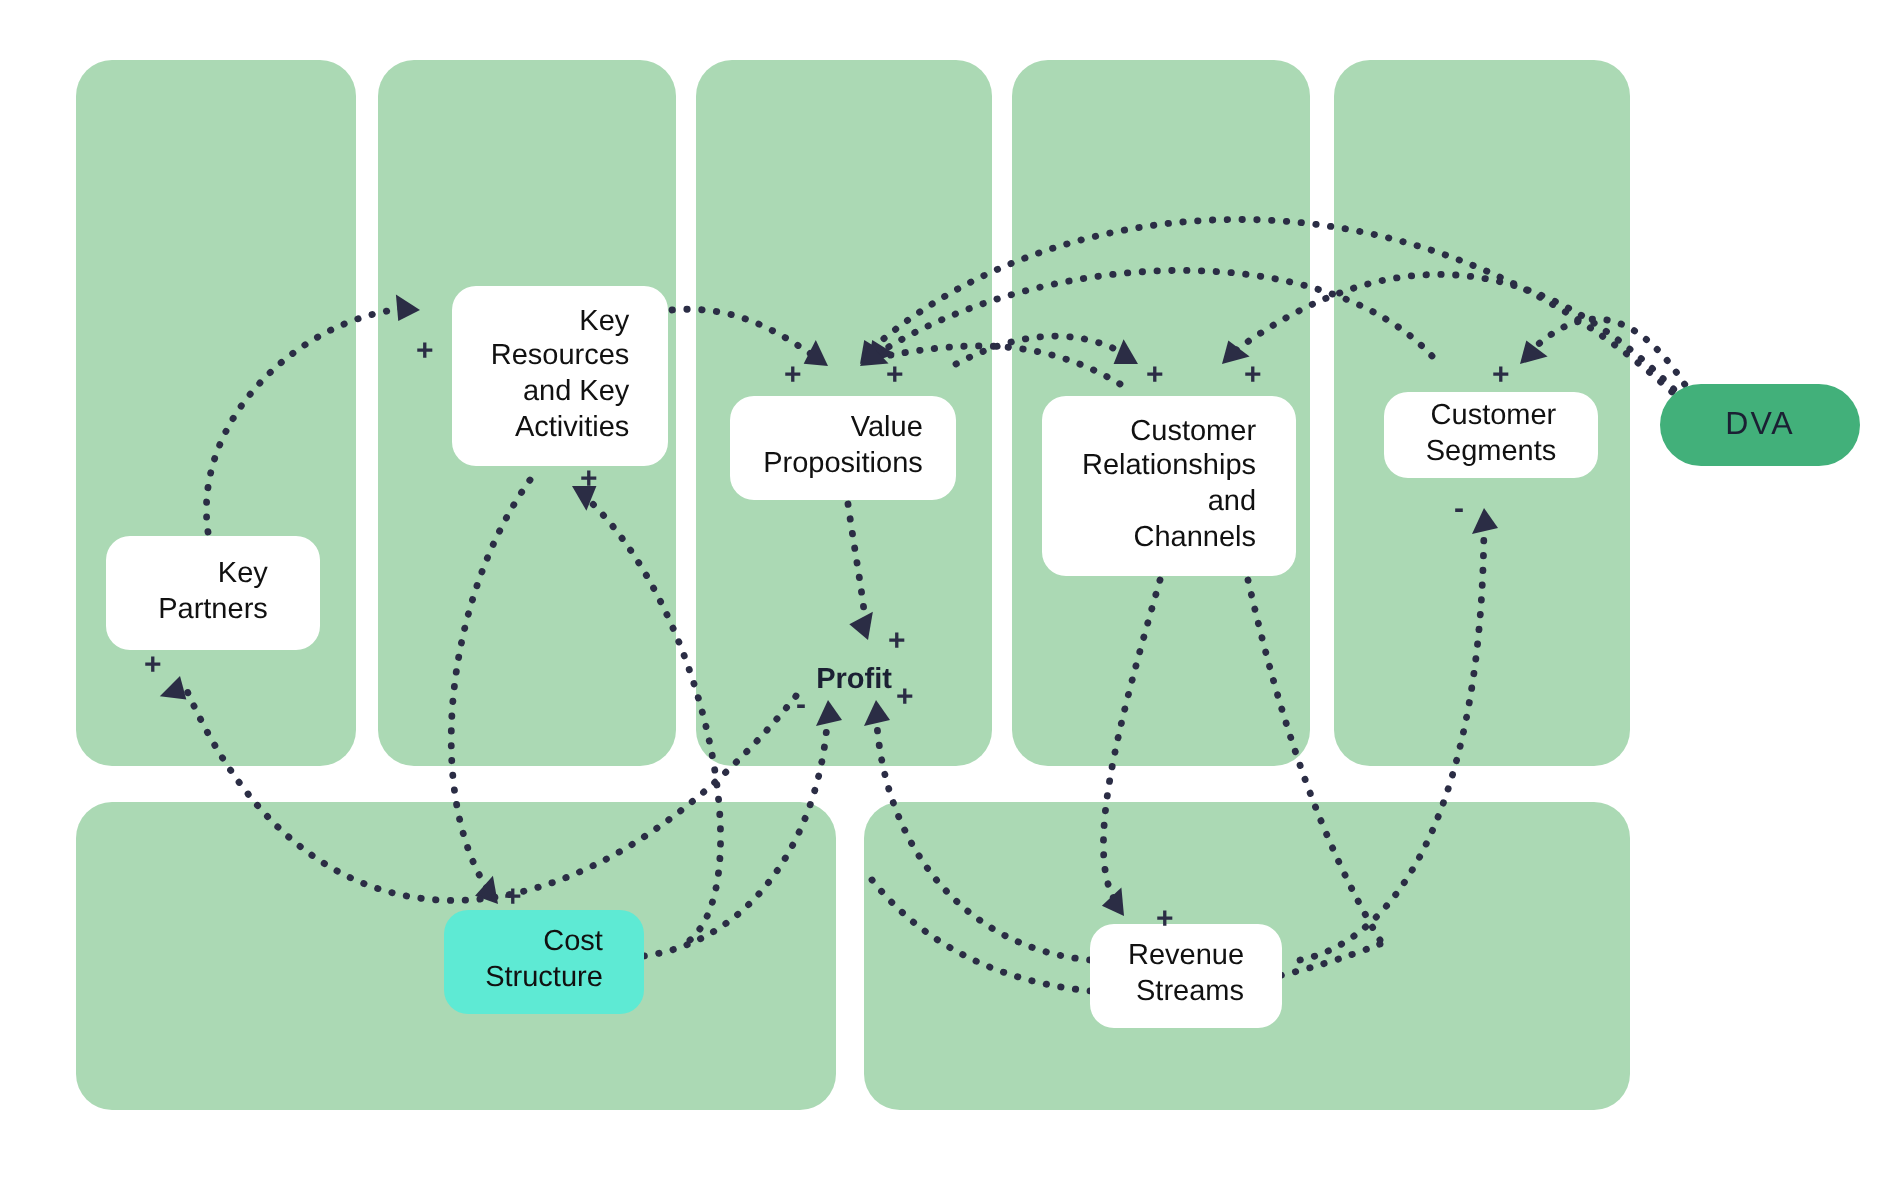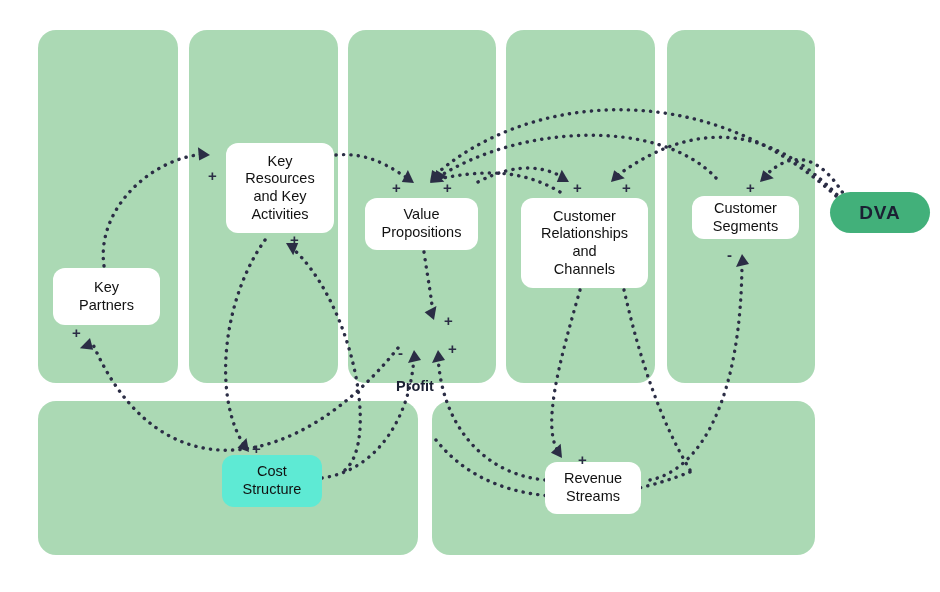--- a/index.html
+++ b/index.html
@@ -17,36 +17,36 @@
   }
   svg#wires{
     position:absolute;left:0;top:0;width:940px;height:592px;
     pointer-events:none;
   }
   .node{
     position:absolute;
     background:#ffffff;
     border-radius:12px;
     display:flex;align-items:center;justify-content:center;
-    text-align:center;
+    text-align:right;
     color:#111111;
     font-size:14.5px;
     line-height:1.22;
     box-sizing:border-box;
     padding:18px 6px;
     white-space:pre-line;
   }
   .pill{
     position:absolute;
     background:#42b07a;
     border-radius:22px;
     display:flex;align-items:center;justify-content:center;
     color:#1b2033;
-    font-size:19px;
-    font-weight:bold;
+    font-size:16px;
+    font-weight:normal;
     letter-spacing:1px;
   }
   .plain-label{
     position:absolute;
     color:#1b2033;
     font-size:14.5px;
     font-weight:bold;
     text-align:center;
     white-space:nowrap;
   }
@@ -159,21 +159,21 @@
       <div class="node" style="left: 521px; top: 198px; width: 127px; height: 90px; background: rgb(255, 255, 255); color: rgb(17, 17, 17);">Customer
 Relationships
 and
 Channels</div>
       <div class="node" style="left: 692px; top: 196px; width: 107px; height: 43px; background: rgb(255, 255, 255); color: rgb(17, 17, 17);">Customer
 Segments</div>
       <div class="node" style="left: 222px; top: 455px; width: 100px; height: 52px; background: #5eead4; color: rgb(17, 17, 17);">Cost
 Structure</div>
       <div class="node" style="left: 545px; top: 462px; width: 96px; height: 52px; background: rgb(255, 255, 255); color: rgb(17, 17, 17);">Revenue
 Streams</div>
-      <div class="plain-label" style="left: 388px; top: 332px; width: 54px; margin-top: 46px;">Profit</div>
+      <div class="plain-label" style="left: 400px; top: 332px; width: 54px;">Profit</div>
       <div class="pill" style="left: 830px; top: 192px; width: 100px; height: 41px; background: rgb(66, 176, 122);">DVA</div>
     </div>
 
   <div id="signs">
       <div class="sign" style="left: 208px; top: 168px; color: rgb(43, 45, 69);">+</div>
       <div class="sign" style="left: 290px; top: 232px; color: rgb(43, 45, 69);">+</div>
       <div class="sign" style="left: 392px; top: 180px; color: rgb(43, 45, 69);">+</div>
       <div class="sign" style="left: 443px; top: 180px; color: rgb(43, 45, 69);">+</div>
       <div class="sign" style="left: 444px; top: 313px; color: rgb(43, 45, 69);">+</div>
       <div class="sign" style="left: 398px; top: 345px; color: rgb(43, 45, 69);">-</div>

